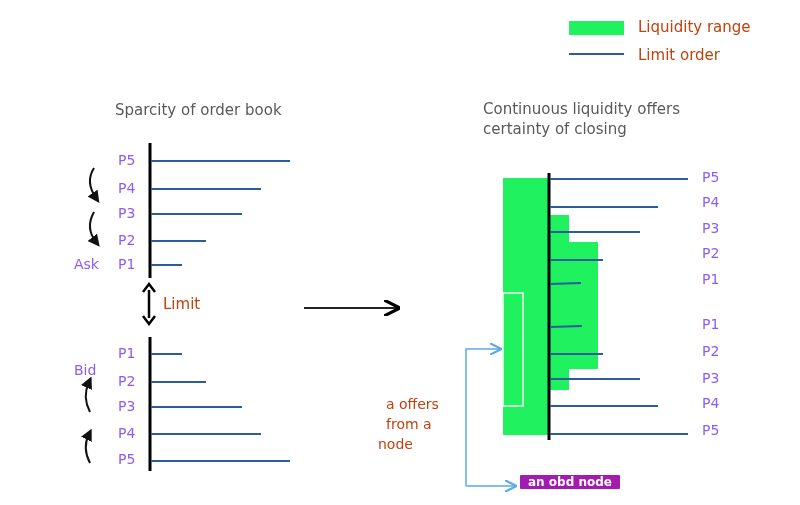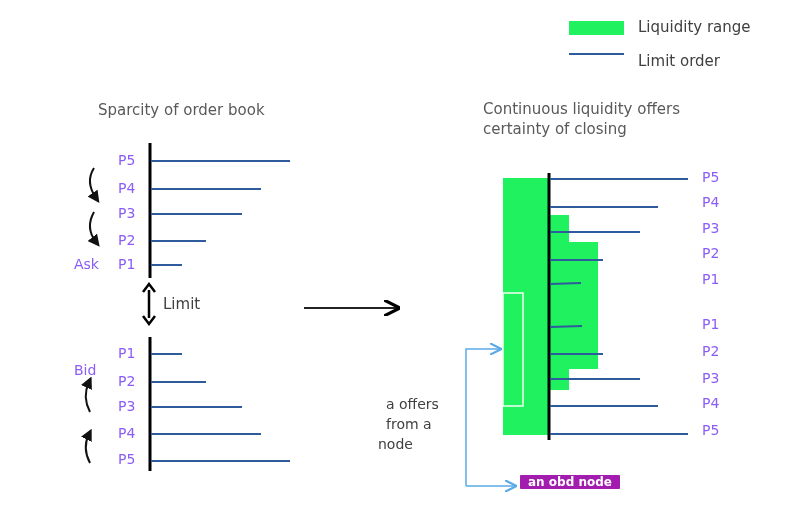--- a/index.html
+++ b/index.html
@@ -1,19 +1,19 @@
 <!DOCTYPE html>
 <html><head>
 <meta charset="utf-8">
 <style>
   html, body { margin:0; padding:0; background:#ffffff; }
   body { width:800px; height:505px; position:relative; overflow:hidden;
          font-family:"DejaVu Sans", sans-serif; color:#595959; }
   .abs { position:absolute; }
-  .txt { font-size:14px; color:#404040; white-space:nowrap; }
+  .txt { font-size:14px; color:#c2410c; white-space:nowrap; }
   .legend-txt { font-size:15px; }
   .title { font-size:15px; color:#595959; }
   .plabel { font-size:14px; color:#8b5cf6; }
   .node-box { background:#a21caf; color:#ffffff; font-size:12px; font-weight:bold;
               padding:0 8px; border-radius:1px; }
   svg { position:absolute; left:0; top:0; }
 </style>
 </head>
 <body>
 
@@ -77,23 +77,23 @@
   <line x1="550" y1="354" x2="603" y2="354" stroke="#2e5b9c" stroke-width="2"></line>
   <line x1="550" y1="379" x2="640" y2="379" stroke="#2e5b9c" stroke-width="2"></line>
   <line x1="550" y1="406" x2="658" y2="406" stroke="#2e5b9c" stroke-width="2"></line>
   <line x1="550" y1="434" x2="688" y2="434" stroke="#2e5b9c" stroke-width="2"></line>
 
   <path d="M466,486 L466,349 L500,349" fill="none" stroke="#5aaae6" stroke-width="1.5" marker-end="url(#arrowBlue)"></path>
   <path d="M466,486 L515,486" fill="none" stroke="#5aaae6" stroke-width="1.5" marker-end="url(#arrowBlue)"></path>
 </svg>
 
 <div class="abs txt legend-txt" style="left:638px; top:18px;">Liquidity range</div>
-<div class="abs txt legend-txt" style="left:638px; top:52px;">Limit order</div>
+<div class="abs txt legend-txt" style="left:638px; top:46px;">Limit order</div>
 
-<div class="abs title" style="left:98px; top:101px;text-align:center;">Sparcity of order book</div>
+<div class="abs title" style="left:115px; top:101px;text-align:center;">Sparcity of order book</div>
 
 <div class="abs plabel" style="left:118px; top:152px;">P5</div>
 <div class="abs plabel" style="left:118px; top:180px;">P4</div>
 <div class="abs plabel" style="left:118px; top:205px;">P3</div>
 <div class="abs plabel" style="left:118px; top:232px;">P2</div>
 <div class="abs plabel" style="left:118px; top:256px;">P1</div>
 <div class="abs plabel" style="left:74px; top:256px;">Ask</div>
 
 <div class="abs txt" style="left:163px; top:295px; font-size:15px;">Limit</div>
 

